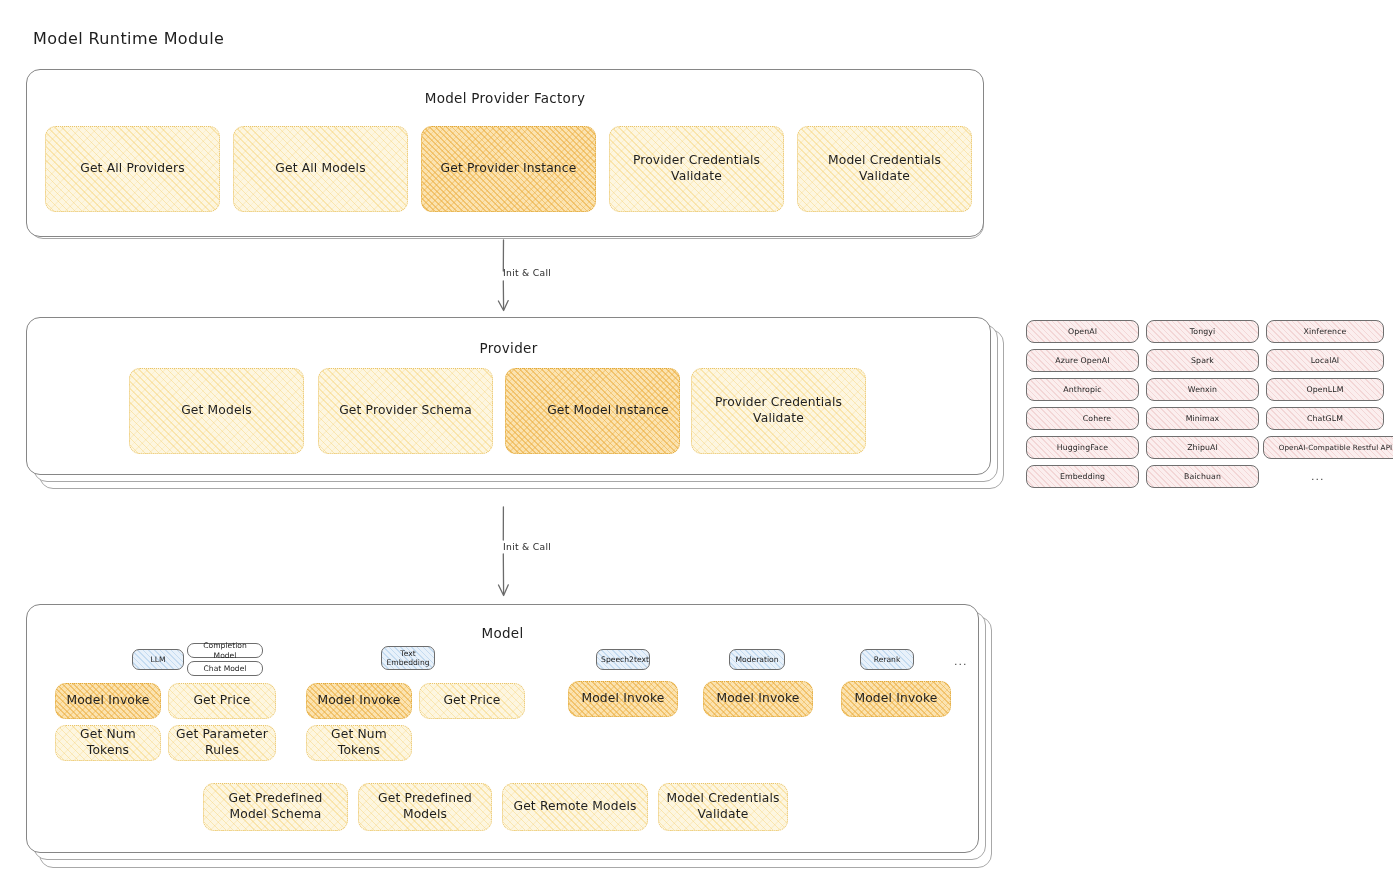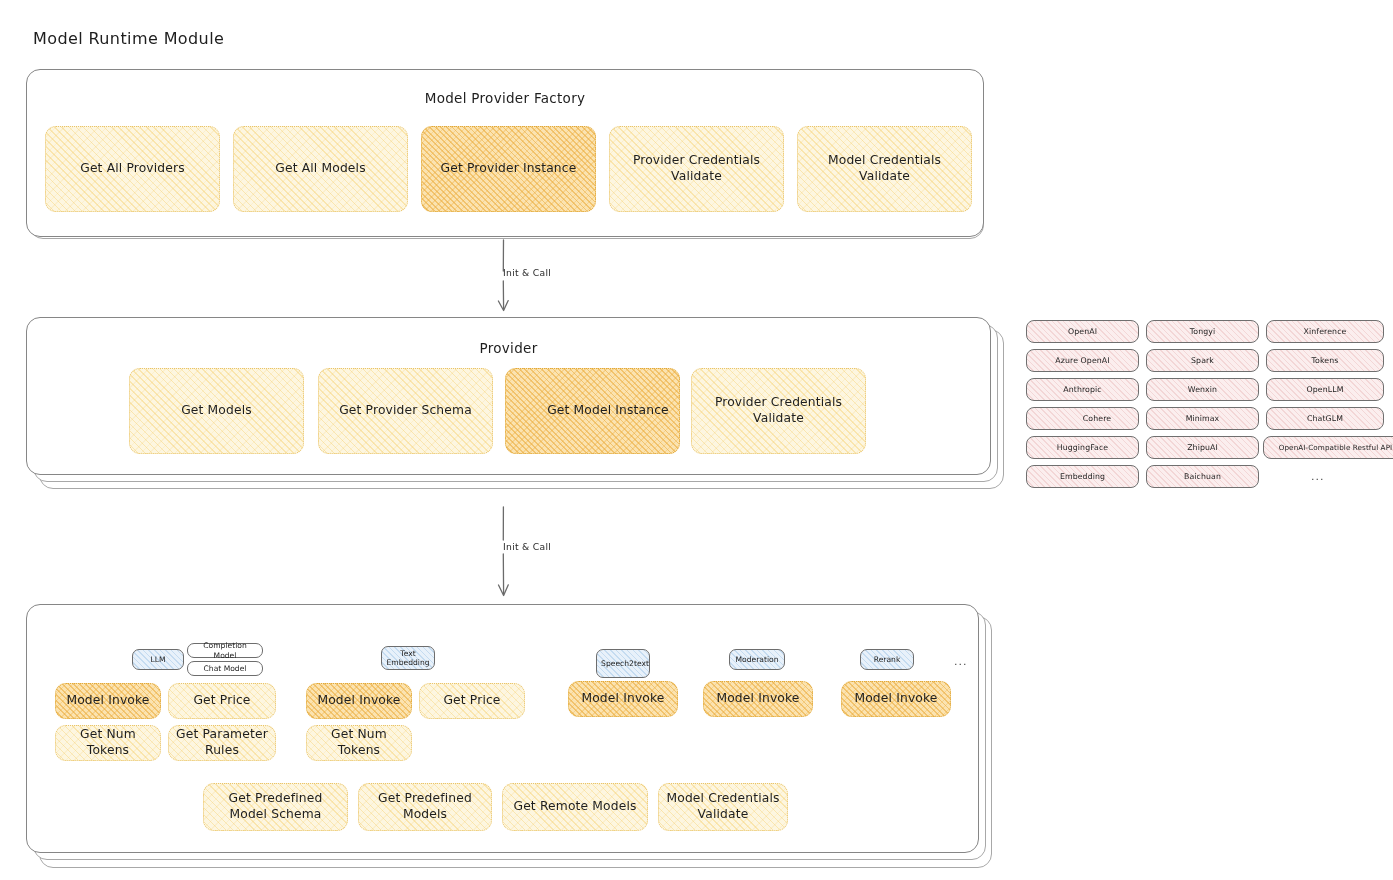--- a/index.html
+++ b/index.html
@@ -186,55 +186,56 @@
     <div class="pchip" style="left:0px; top:145px; width:113px; height:23px;">Embedding</div>
 
     <div class="pchip" style="left:120px; top:0px; width:113px; height:23px;">Tongyi</div>
     <div class="pchip" style="left:120px; top:29px; width:113px; height:23px;">Spark</div>
     <div class="pchip" style="left:120px; top:58px; width:113px; height:23px;">Wenxin</div>
     <div class="pchip" style="left:120px; top:87px; width:113px; height:23px;">Minimax</div>
     <div class="pchip" style="left:120px; top:116px; width:113px; height:23px;">ZhipuAI</div>
     <div class="pchip" style="left:120px; top:145px; width:113px; height:23px;">Baichuan</div>
 
     <div class="pchip" style="left:240px; top:0px; width:118px; height:23px;">Xinference</div>
-    <div class="pchip" style="left:240px; top:29px; width:118px; height:23px;">Tokens</div>
+    <div class="pchip" style="left:240px; top:29px; width:118px; height:23px;">LocalAI</div>
     <div class="pchip" style="left:240px; top:58px; width:118px; height:23px;">OpenLLM</div>
     <div class="pchip" style="left:240px; top:87px; width:118px; height:23px;">ChatGLM</div>
     <div class="pchip" style="left:237px; top:116px; width:145px; height:23px; font-size:7.2px;">OpenAI-Compatible Restful API</div>
     <div class="ellipsis" style="left:285px; top:150px;">...</div>
   </div>
 
   <div class="arrow-wrap" style="left:484px; top:487px; width:60px; height:98px;">
     <svg width="60" height="98" viewBox="0 0 60 98">
       <path d="M19.4 1 L19.3 34 M19.3 48 L19.6 88" stroke="#6b6b6b" stroke-width="1.3" fill="none" stroke-linecap="round"></path>
       <path d="M14.5 79 L19.6 89.5 L24.3 78.8" stroke="#6b6b6b" stroke-width="1.3" fill="none" stroke-linecap="round" stroke-linejoin="round"></path>
     </svg>
     <div class="arrow-label" style="left:-16px; top:35px;">Init &amp; Call</div>
   </div>
 
   <div class="sketch-shadow" style="left:39px; top:597px; width:953px; height:252px;"></div>
   <div class="sketch-shadow" style="left:33px; top:592px; width:953px; height:249px;"></div>
   <div class="sketch-card" style="left:26px; top:585px; width:953px; height:249px;">
+    <div class="card-title" style="top:20px;">Model</div>
 
     <div class="tag" style="left:105px; top:44px; width:52px; height:21px;">LLM</div>
     <div class="tag tag-white" style="left:160px; top:38px; width:76px; height:15px;">Completion Model</div>
     <div class="tag tag-white" style="left:160px; top:56px; width:76px; height:15px;">Chat Model</div>
 
     <div class="chip chip-yellow-strong" style="left:28px; top:78px; width:106px; height:36px;">Model Invoke</div>
     <div class="chip chip-yellow" style="left:141px; top:78px; width:108px; height:36px;">Get Price</div>
     <div class="chip chip-yellow" style="left:28px; top:120px; width:106px; height:36px;">Get Num Tokens</div>
     <div class="chip chip-yellow" style="left:141px; top:120px; width:108px; height:36px;">Get Parameter Rules</div>
 
     <div class="tag" style="left:354px; top:41px; width:54px; height:24px;">Text Embedding</div>
 
     <div class="chip chip-yellow-strong" style="left:279px; top:78px; width:106px; height:36px;">Model Invoke</div>
     <div class="chip chip-yellow" style="left:392px; top:78px; width:106px; height:36px;">Get Price</div>
     <div class="chip chip-yellow" style="left:279px; top:120px; width:106px; height:36px;">Get Num Tokens</div>
 
-    <div class="tag" style="left:569px; top:44px; width:54px; height:29px;padding-left:7px;">Speech2text</div>
+    <div class="tag" style="left:569px; top:44px; width:54px; height:21px;padding-left:7px;">Speech2text</div>
     <div class="chip chip-yellow-strong" style="left:541px; top:76px; width:110px; height:36px;">Model Invoke</div>
 
     <div class="tag" style="left:702px; top:44px; width:56px; height:21px;">Moderation</div>
     <div class="chip chip-yellow-strong" style="left:676px; top:76px; width:110px; height:36px;">Model Invoke</div>
 
     <div class="tag" style="left:833px; top:44px; width:54px; height:21px;">Rerank</div>
     <div class="chip chip-yellow-strong" style="left:814px; top:76px; width:110px; height:36px;">Model Invoke</div>
 
     <div class="ellipsis" style="left:927px; top:50px;">...</div>
 

